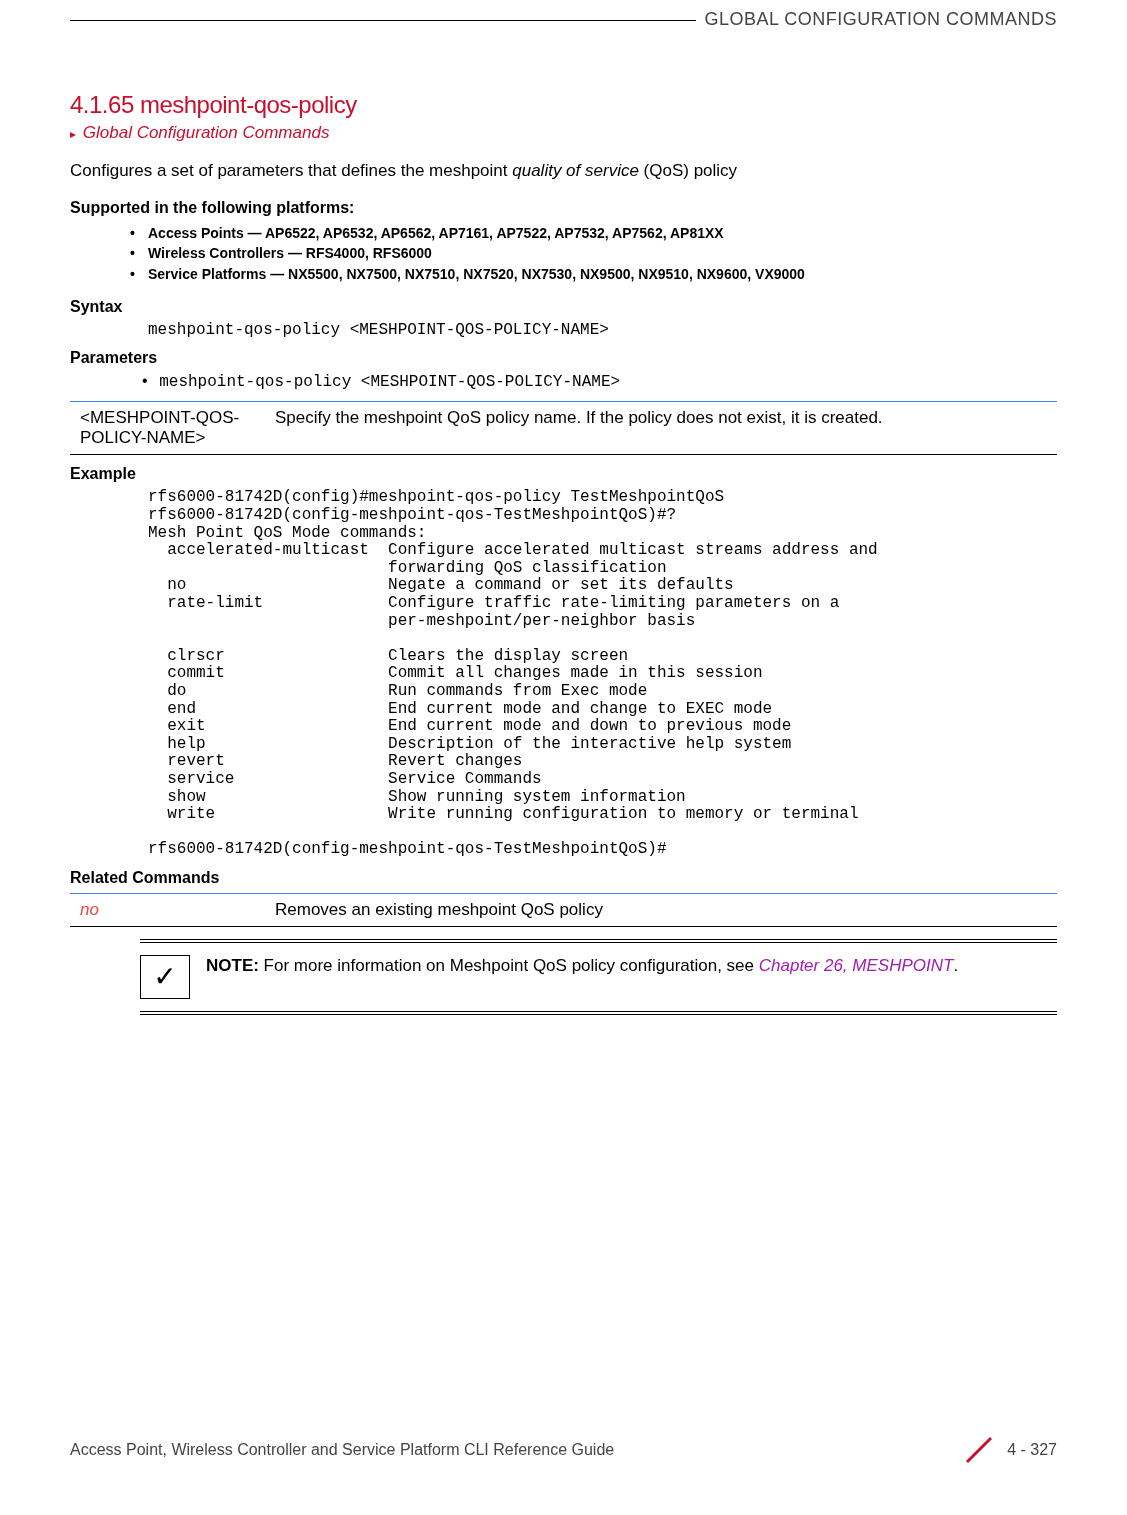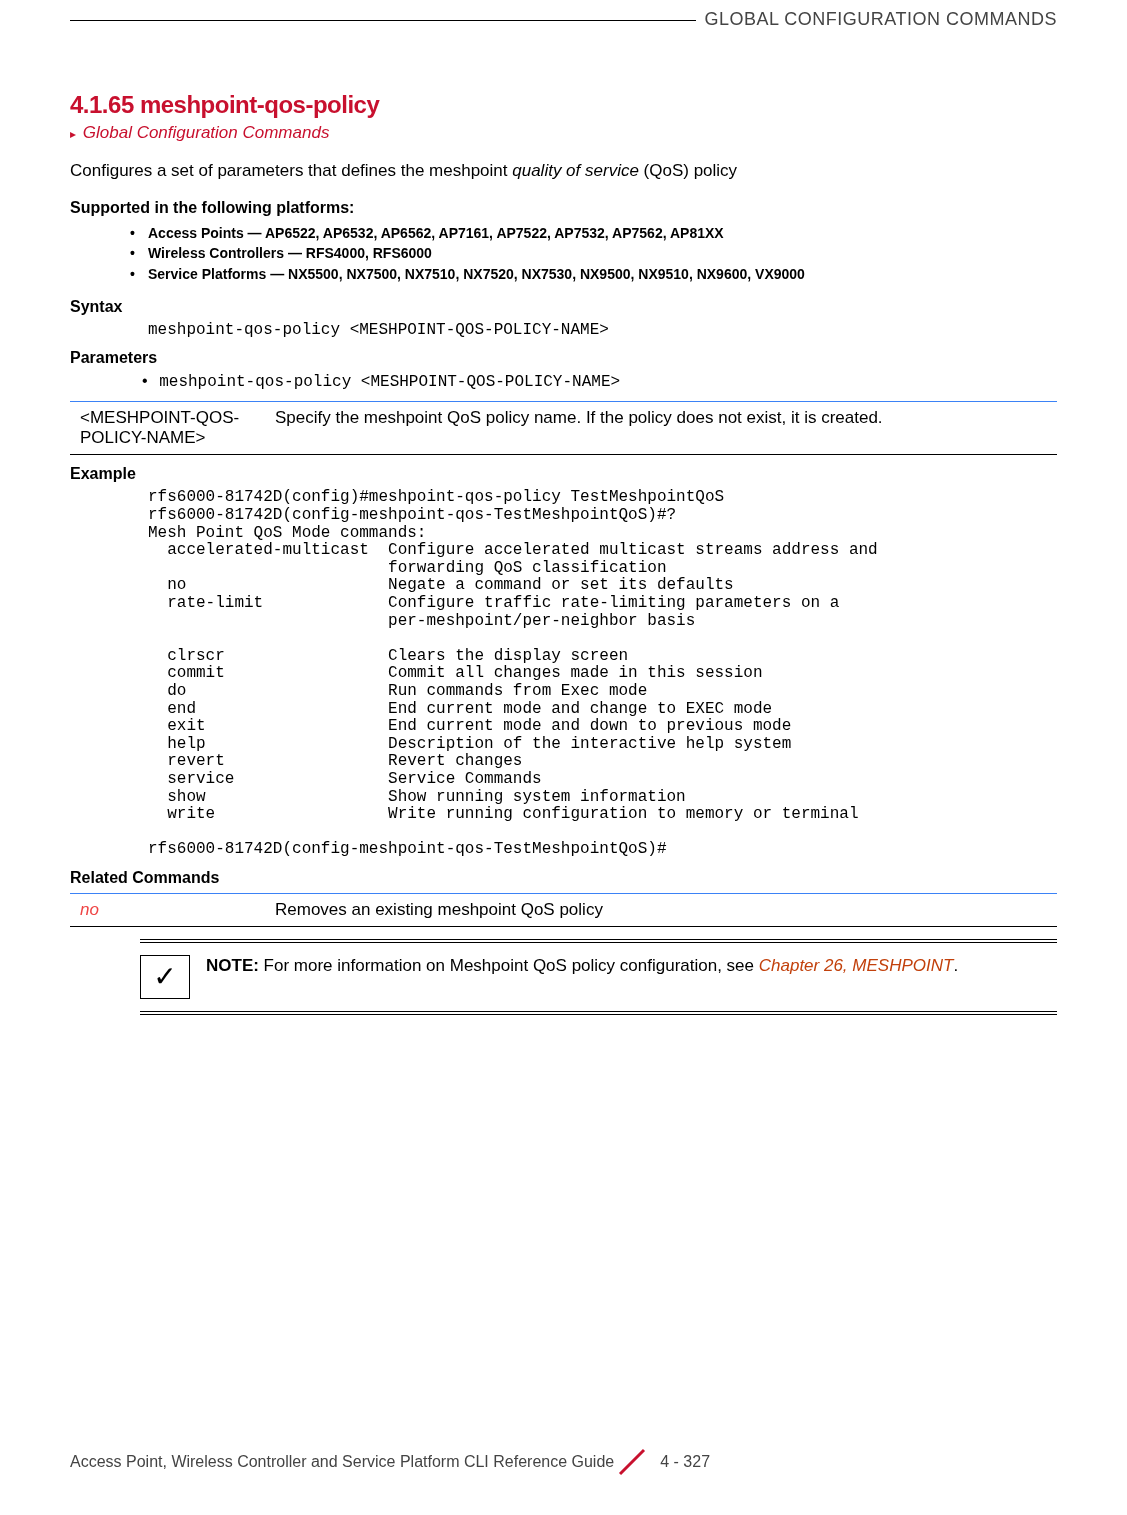--- a/index.html
+++ b/index.html
@@ -28,21 +28,21 @@
     background: #fff;
     padding-left: 8px;
     font-size: 18px;
     letter-spacing: 0.5px;
     color: #444;
     font-weight: 300;
   }
   h2.section-title {
     color: #c8102e;
     font-size: 24px;
-    font-weight: bold;
+    font-weight: normal;
     margin-top: 70px;
     margin-bottom: 4px;
     letter-spacing: -0.5px;
   }
   .breadcrumb {
     color: #c8102e;
     font-style: italic;
     font-size: 17px;
     margin-bottom: 18px;
   }
@@ -121,28 +121,28 @@
     width: 48px;
     height: 42px;
     display: flex;
     align-items: center;
     justify-content: center;
     font-size: 28px;
     flex-shrink: 0;
   }
   .notebox .ntext { font-size: 17px; line-height: 1.35; }
   .notebox .ntext .nlabel { font-weight: bold; }
-  .notebox .ntext .chap { color: #c2410c; font-style: italic; }
+  .notebox .ntext .chap { color: #a21caf; font-style: italic; }
   .footer {
     position: absolute;
-    bottom: 0;
+    bottom: 12px;
     left: 70px;
     right: 70px;
     display: flex;
-    justify-content: flex-start;
+    justify-content: space-between;
     align-items: center;
     font-size: 16px;
     color: #444;
   }
   .footer .pnum {
     display: flex;
     align-items: center;
     gap: 10px;
   }
   .footer .pnum svg { display: block; }

